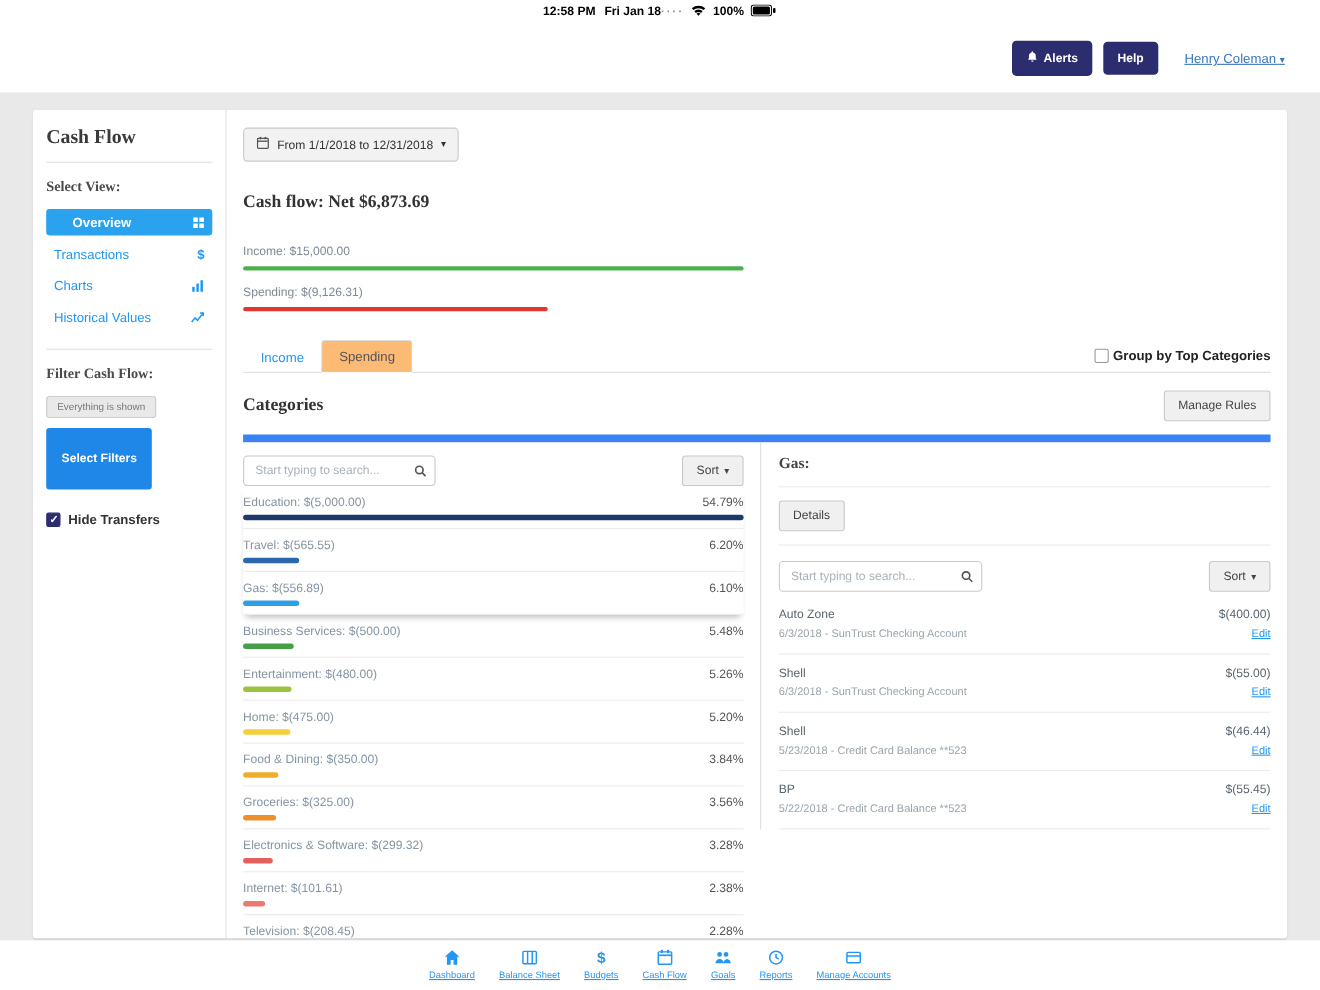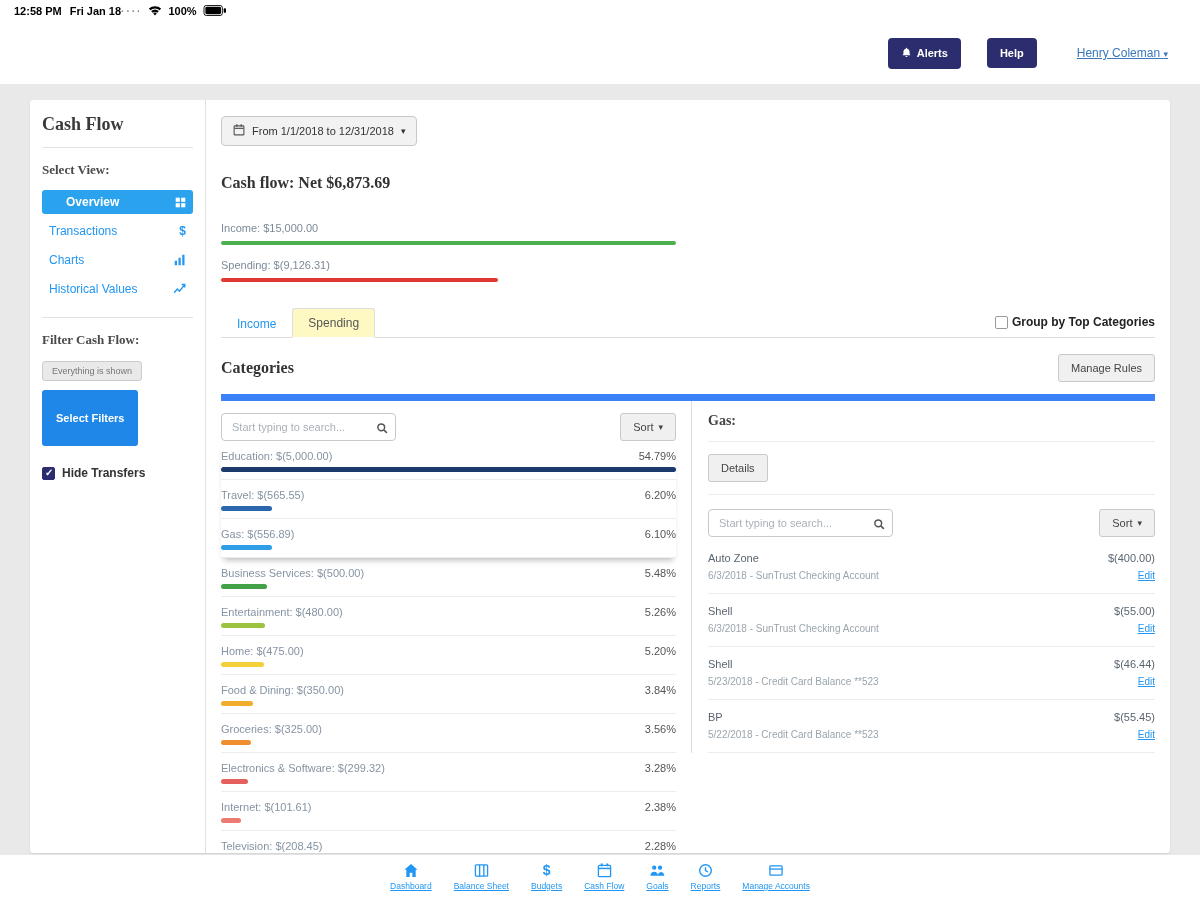--- a/index.html
+++ b/index.html
@@ -1,28 +1,28 @@
 <!DOCTYPE html>
 <html><head>
 <meta charset="utf-8">
 <style>
   * { margin:0; padding:0; box-sizing:border-box; }
   body { background:#fff; font-family:"Liberation Sans", sans-serif; }
   .screen { width:1200px; height:900px; position:relative; background:#fff; overflow:hidden; }
 
   
-  .status-bar { height:22px; display:flex; justify-content:flex-start; align-items:center;
+  .status-bar { height:22px; display:flex; justify-content:center; align-items:center;
     padding:0 14px; font-size:11px; font-weight:bold; color:#000; background:#fff; }
   .status-left { display:flex; gap:8px; }
   .status-right { display:flex; align-items:center; gap:6px; font-weight:bold; }
   .cell-dots { color:#888; letter-spacing:2px; font-size:10px; }
 
   
   .app-header { height:62px; background:#fff; display:flex; align-items:center;
-    justify-content:flex-end; padding:0 32px; gap:26px; }
+    justify-content:flex-end; padding:0 32px; gap:10px; }
   .btn-navy { background:#2b2d6e; color:#fff; font-size:11px; font-weight:bold;
     padding:9px 13px; border-radius:4px; border:none; display:inline-flex; align-items:center;
     gap:5px; cursor:pointer; }
   .user-link { color:#3b77bc; font-size:12px; text-decoration:underline; margin-left:14px; cursor:pointer; }
 
   
   .content-bg { background:#e9e9e9; height:771px; padding:16px 30px; }
   .card { background:#fff; width:1140px; height:753px; border-radius:3px; display:flex;
     overflow:hidden; box-shadow:0 1px 2px rgba(0,0,0,0.1); }
 
@@ -56,21 +56,21 @@
     color:#333; margin-top:28px; }
   .flow-row { margin-top:30px; width:455px; }
   .flow-row + .flow-row { margin-top:14px; }
   .flow-label { font-size:11px; color:#7d8a97; }
   .flow-track { margin-top:7px; width:100%; }
   .flow-bar { height:4px; border-radius:2px; }
 
   .tabs { display:flex; align-items:flex-end; border-bottom:1px solid #ddd; margin-top:26px; }
   .tab { font-size:12px; color:#2196f3; padding:7px 15px; border:1px solid transparent;
     border-bottom:none; margin-bottom:-1px; cursor:pointer; border-radius:3px 3px 0 0; }
-  .tab.active { background:#fef9c3; border-color:#ddd; border-bottom:1px solid #fff; color:#555; }
+  .tab.active { background:#fdba74; border-color:#ddd; border-bottom:1px solid #fff; color:#555; }
   .group-by { margin-left:auto; display:flex; align-items:center; gap:4px; font-size:12px;
     font-weight:bold; color:#222; padding-bottom:8px; }
 
   .cat-header { display:flex; justify-content:space-between; align-items:center; margin-top:16px;
     padding-bottom:12px; border-bottom:7px solid #3b82f6; }
   .cat-title { font-family:"Liberation Serif", serif; font-size:16px; font-weight:bold; color:#333; }
   .btn-gray { background:#f0f0f0; border:1px solid #c9c9c9; border-radius:3px; font-size:11px;
     color:#444; padding:7px 12px; cursor:pointer; display:inline-flex; align-items:center; gap:5px; }
 
   .columns { display:flex; }

